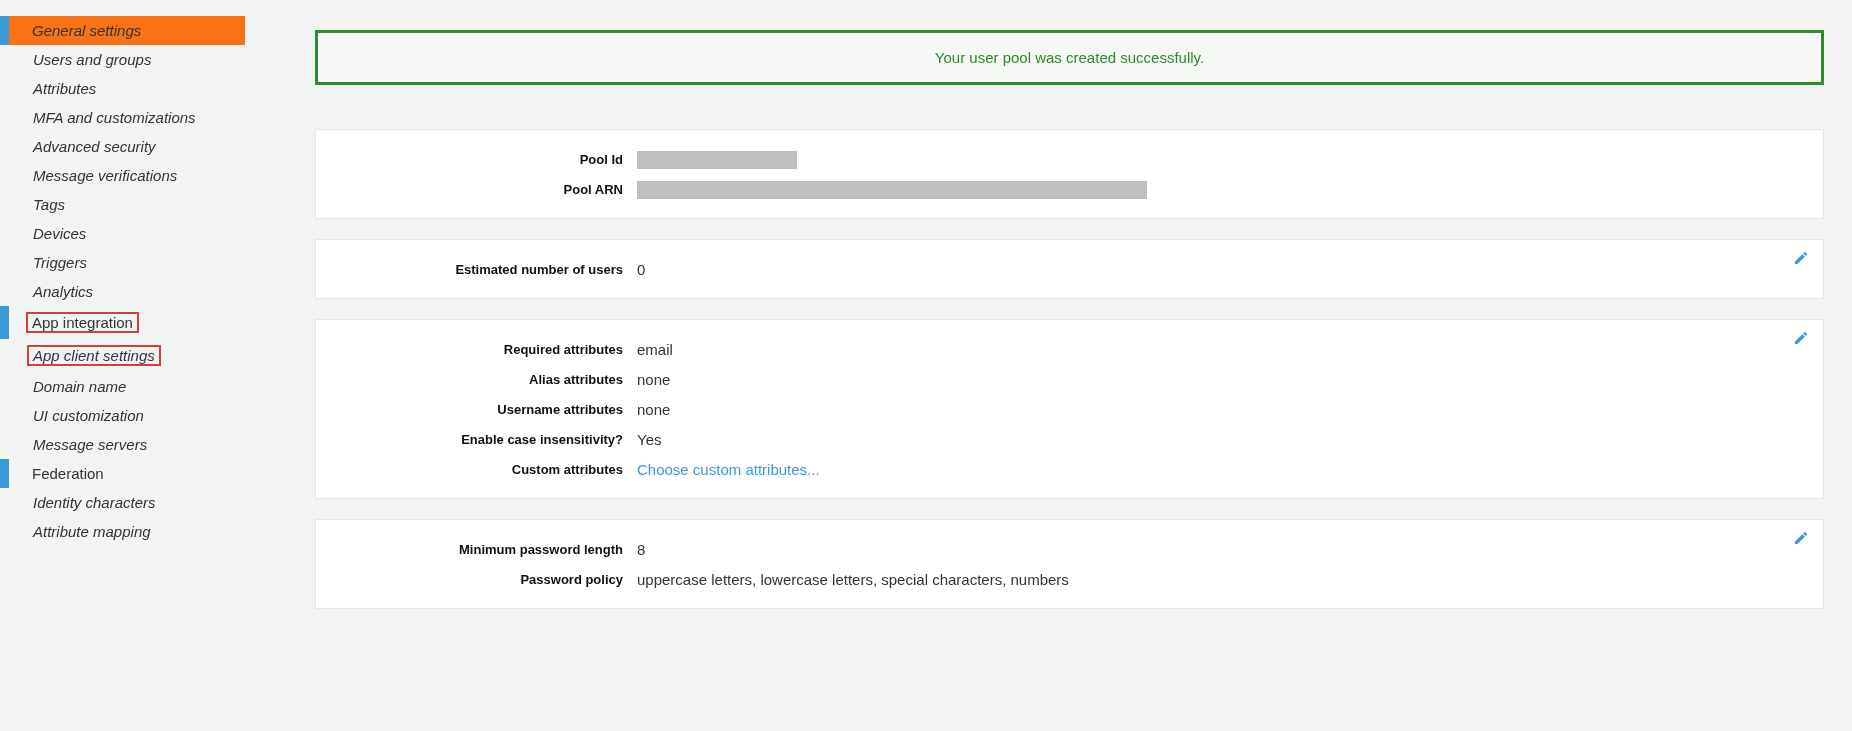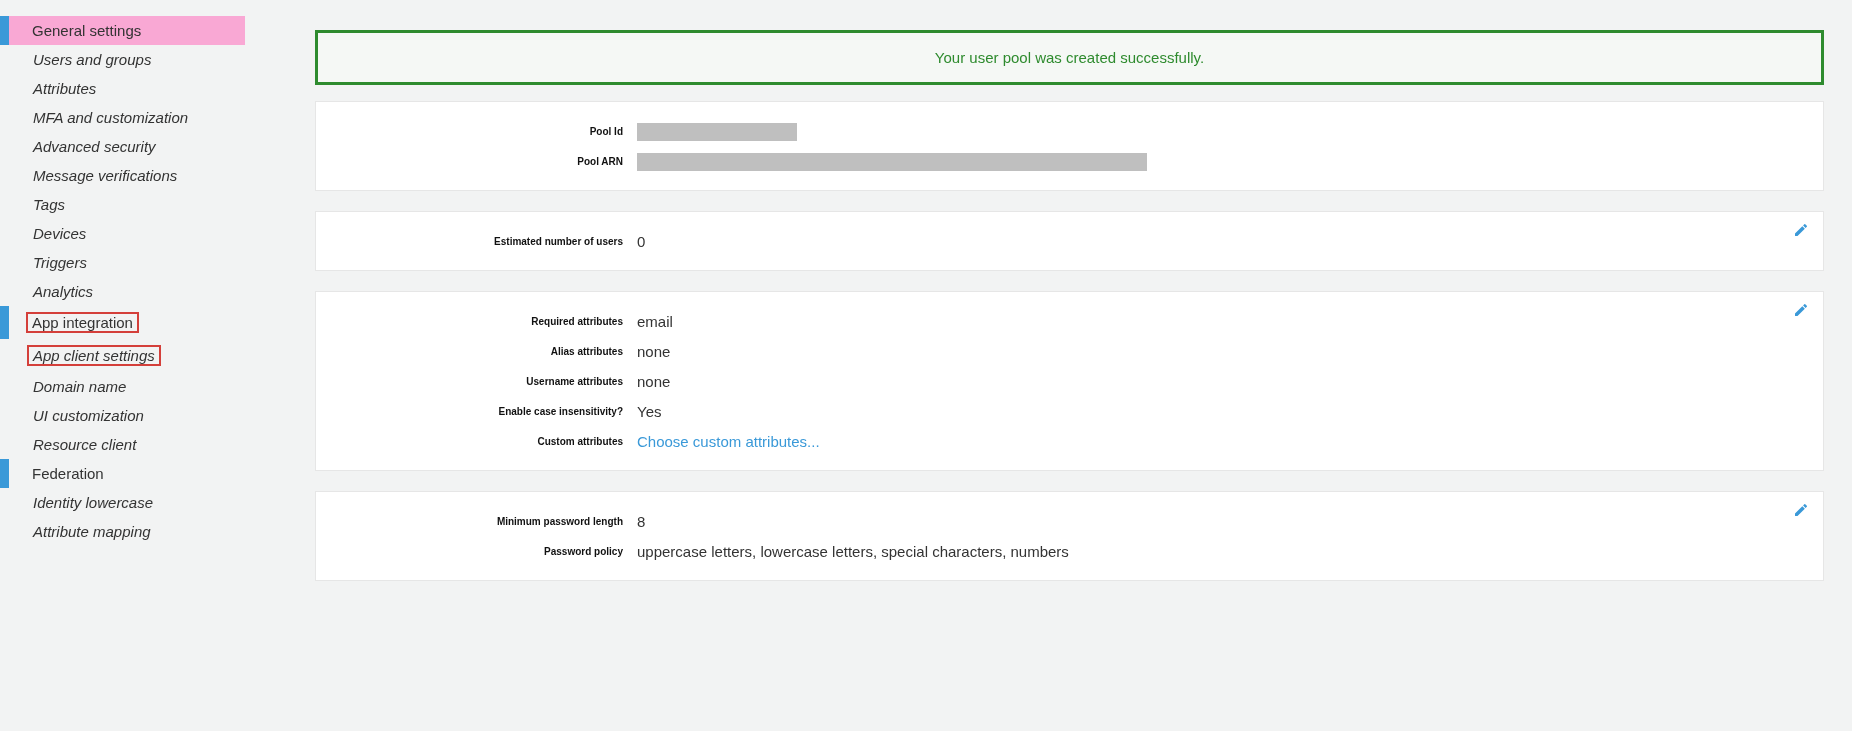--- a/index.html
+++ b/index.html
@@ -23,21 +23,22 @@
     padding: 6px 0 6px 32px;
     cursor: pointer;
     color: #333;
     font-size: 15px;
   }
   .nav-sub {
     padding-left: 33px;
     font-style: italic;
   }
   .nav-item.active {
-    background: #f9a8d4;
+    background: #f97316;
+    font-style: italic;
   }
   .nav-item.marker::before {
     content: "";
     position: absolute;
     left: 0;
     top: 0;
     bottom: 0;
     width: 9px;
     background: #3a99d8;
   }
@@ -52,42 +53,42 @@
     flex: 1;
     padding: 30px 28px 30px 70px;
   }
   .alert-success {
     border: 3px solid #2e8b2e;
     background: #f5f8f5;
     color: #2e8b2e;
     text-align: center;
     padding: 16px;
     font-size: 15px;
-    margin-bottom: 16px;
+    margin-bottom: 44px;
   }
   .panel {
     background: #fff;
     border: 1px solid #e6e6e6;
     margin-bottom: 20px;
     padding: 14px 18px;
     position: relative;
   }
   .row {
     display: flex;
     align-items: center;
     min-height: 30px;
     padding: 2px 0;
   }
   .label-col {
     width: 303px;
     text-align: right;
     font-weight: 700;
     padding-right: 14px;
     color: #111;
-    font-size: 10px;
+    font-size: 13px;
   }
   .value-col {
     flex: 1;
     text-align: left;
     font-size: 15px;
     color: #333;
   }
   .value-col a { color: #3a99d8; text-decoration: none; cursor: pointer; }
   .redact {
     display: inline-block;
@@ -109,46 +110,46 @@
 <body>
 
 <div class="layout">
   <nav class="sidebar">
 
     <div class="nav-item active marker">
       <span>General settings</span>
     </div>
     <div class="nav-item nav-sub"><span>Users and groups</span></div>
     <div class="nav-item nav-sub"><span>Attributes</span></div>
-    <div class="nav-item nav-sub"><span>MFA and customization</span></div>
+    <div class="nav-item nav-sub"><span>MFA and customizations</span></div>
     <div class="nav-item nav-sub"><span>Advanced security</span></div>
     <div class="nav-item nav-sub"><span>Message verifications</span></div>
     <div class="nav-item nav-sub"><span>Tags</span></div>
     <div class="nav-item nav-sub"><span>Devices</span></div>
     <div class="nav-item nav-sub"><span>Triggers</span></div>
     <div class="nav-item nav-sub"><span>Analytics</span></div>
 
     <div class="nav-item marker">
       <span class="highlight-box">
         <span>App integration</span>
       </span>
     </div>
     <div class="nav-item nav-sub">
       <span class="highlight-box">
         <span>App client settings</span>
       </span>
     </div>
     <div class="nav-item nav-sub"><span>Domain name</span></div>
     <div class="nav-item nav-sub"><span>UI customization</span></div>
-    <div class="nav-item nav-sub"><span>Resource client</span></div>
+    <div class="nav-item nav-sub"><span>Message servers</span></div>
 
     <div class="nav-item marker">
       <span>Federation</span>
     </div>
-    <div class="nav-item nav-sub"><span>Identity lowercase</span></div>
+    <div class="nav-item nav-sub"><span>Identity characters</span></div>
     <div class="nav-item nav-sub"><span>Attribute mapping</span></div>
 
   </nav>
 
   <main class="main">
 
     <div class="alert-success">
       <span>Your user pool was created successfully.</span>
     </div>
 

